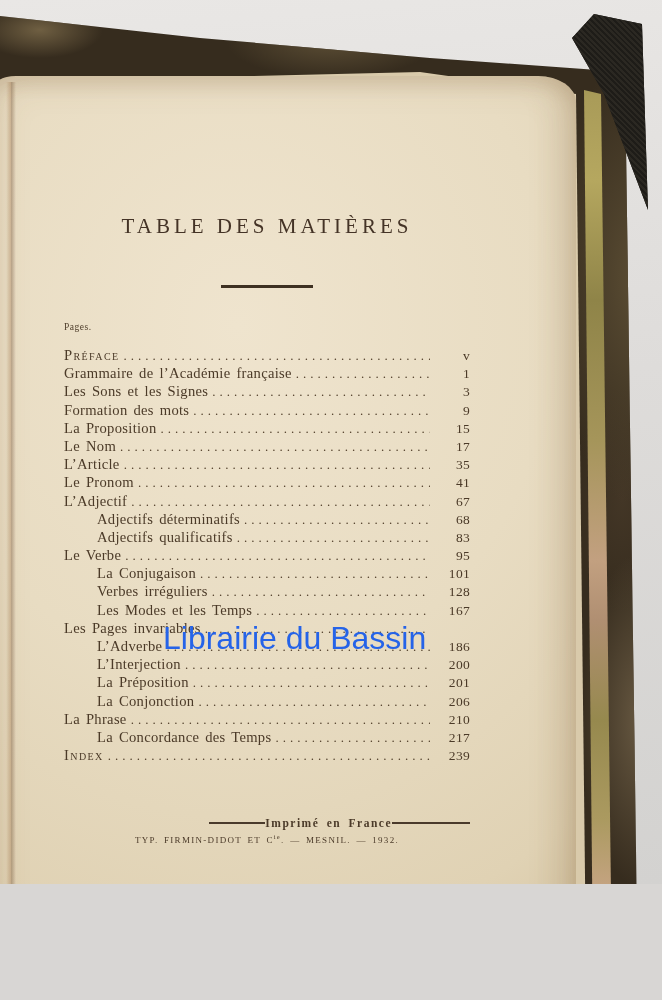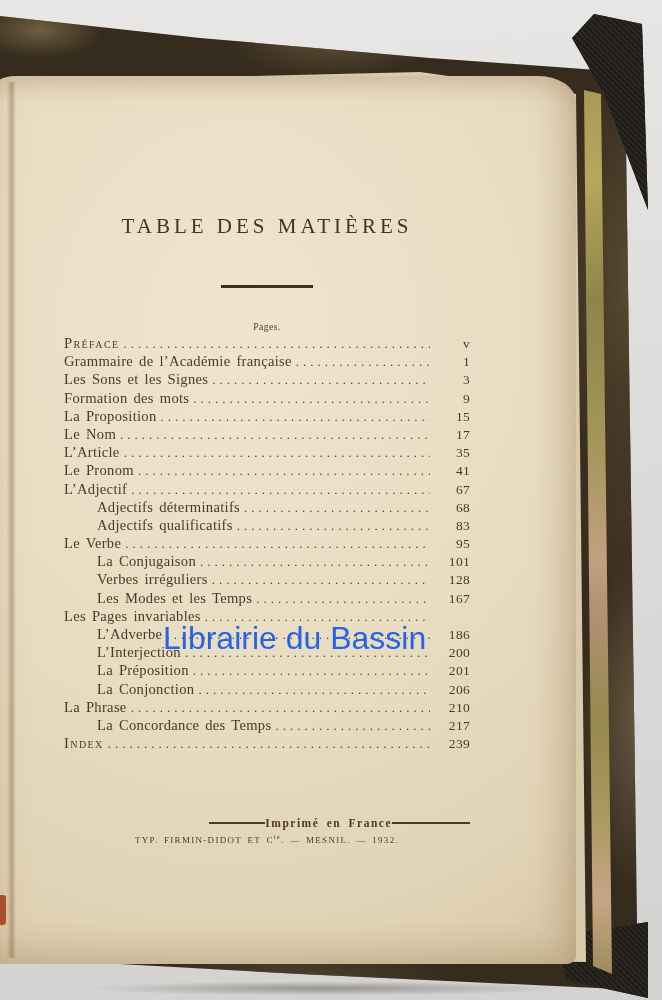--- a/index.html
+++ b/index.html
@@ -1,16 +1,16 @@
 <!DOCTYPE html>
 <html><head>
 <meta charset="utf-8">
 <style>
   html,body{margin:0;padding:0;background:#d8d6d4;}
-  .scene{position:relative;width:662px;height:1000px;overflow:hidden;
+  .scene{position:relative;width:662px;height:884px;overflow:hidden;
     background:linear-gradient(175deg,#e9e7e5 0%,#dedcda 45%,#d3d2d0 100%);
     font-family:"Liberation Serif","DejaVu Serif",serif;}
   
   .floor-shadow{position:absolute;left:4px;top:982px;width:640px;height:16px;
     background:radial-gradient(50% 60% at 50% 40%,rgba(40,35,25,.35),rgba(40,35,25,0) 75%);}
   .board{position:absolute;left:0;top:0;width:662px;height:1000px;
     clip-path:polygon(0 16px,200px 38px,430px 58px,625px 72px,638px 990px,300px 974px,10px 958px,0 948px);
     background-color:#362c1e;
     background-image:
       radial-gradient(90px 40px at 6% 3%,#6f5f42,transparent 70%),
@@ -37,21 +37,21 @@
   .gutter{position:absolute;left:14px;top:6px;width:10px;height:876px;
     background:linear-gradient(90deg,rgba(140,95,55,0) 0%,rgba(150,100,55,.30) 45%,rgba(100,65,35,.35) 55%,rgba(140,95,55,0) 100%);}
   .ribbon-speck{position:absolute;left:0;top:895px;width:6px;height:30px;background:#a84f2c;border-radius:0 3px 3px 0;}
   
   .content{position:absolute;left:64px;top:0;width:406px;height:1000px;color:#4b3a28;}
   .title{position:absolute;top:214px;width:100%;text-align:center;
     font-size:21px;letter-spacing:4px;color:#443326;white-space:nowrap;}
   .rule{position:absolute;top:285px;left:50%;transform:translateX(-50%);
     width:92px;height:3px;background:#3e3122;}
   .toc{position:absolute;top:322px;width:100%;}
-  .pages-header{text-align:center;font-size:9.5px;letter-spacing:.5px;color:#4e3d2b;height:12px;margin-bottom:1px;}
+  .pages-header{text-align:left;font-size:9.5px;letter-spacing:.5px;color:#4e3d2b;height:12px;margin-bottom:13px;}
   .toc-row{display:flex;align-items:baseline;height:18.2px;font-size:14.6px;letter-spacing:.3px;}
   .toc-row.gap-before{margin-top:0;}
   .toc-row.indent .toc-label{padding-left:33px;}
   .toc-row.sc .toc-label{font-variant:small-caps;letter-spacing:1.4px;}
   .toc-label{white-space:nowrap;word-spacing:2px;}
   .toc-dots{flex:1;overflow:hidden;white-space:nowrap;}
   .toc-dots::after{content:"..........................................................................";
     font-size:13px;letter-spacing:4px;padding-left:4px;color:#55432e;}
   .toc-page{width:40px;text-align:right;font-size:13.5px;flex:none;}
   .imprint{position:absolute;top:817px;width:100%;text-align:center;color:#4b3a29;}

